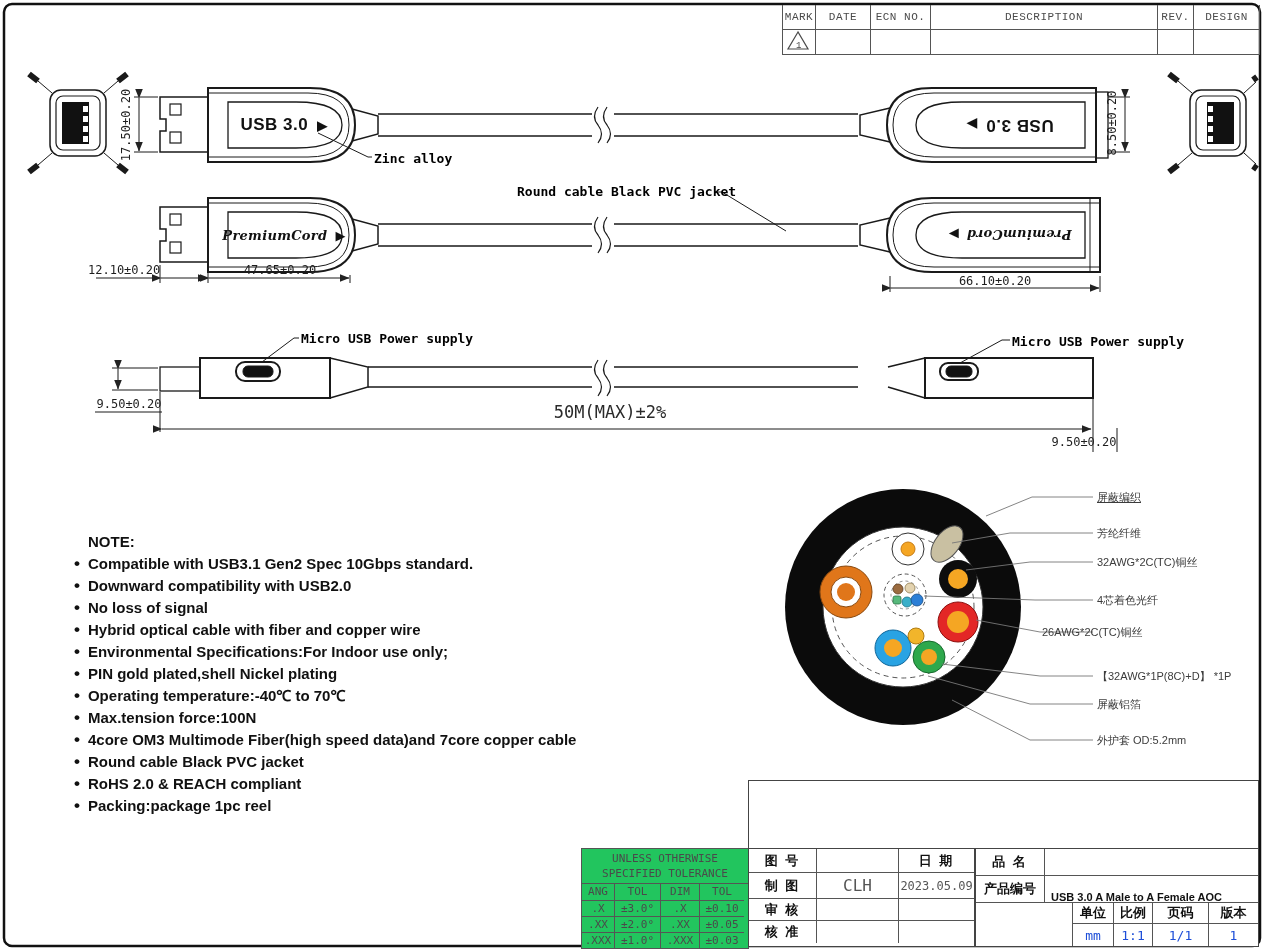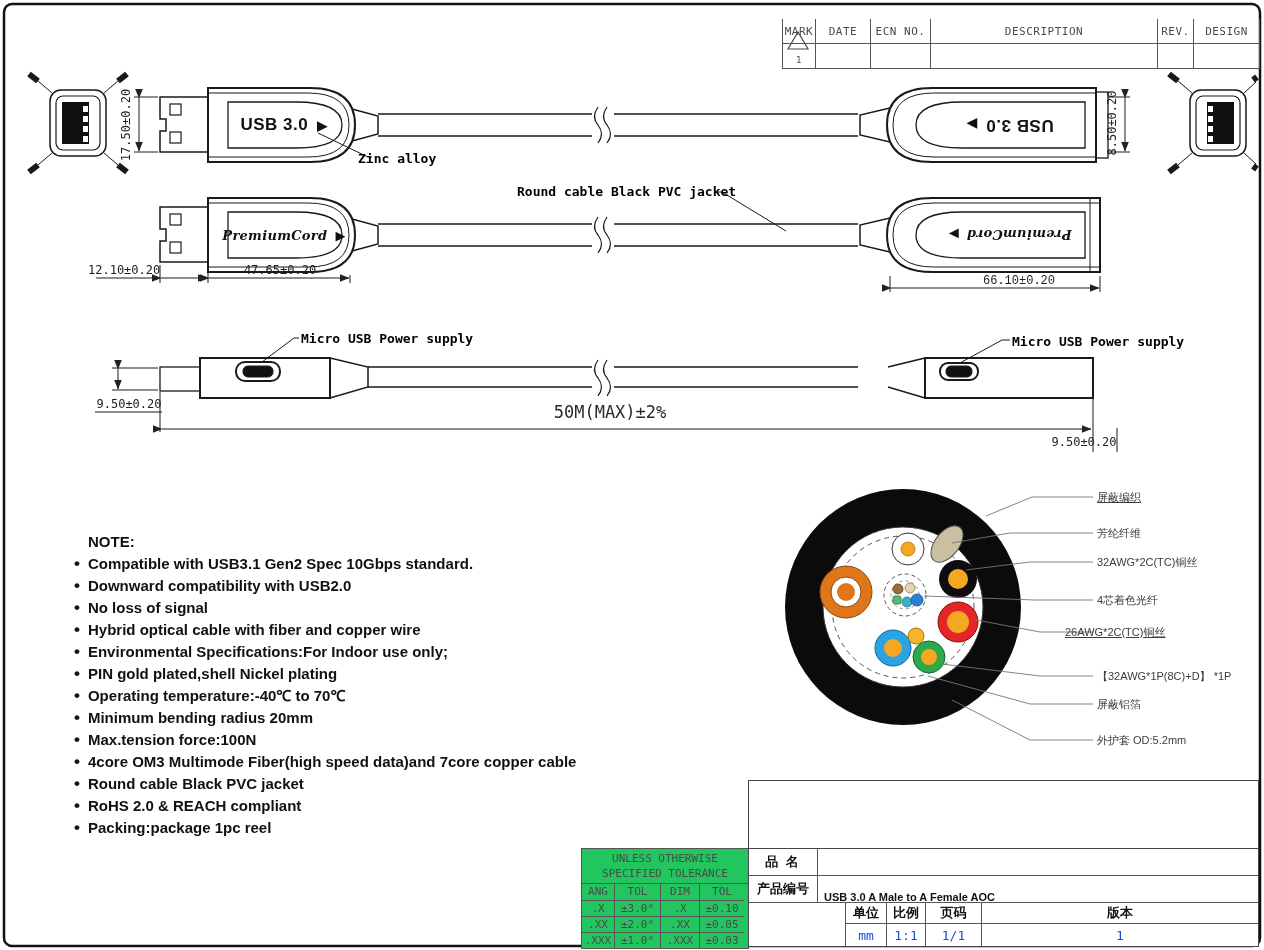--- a/index.html
+++ b/index.html
@@ -19,21 +19,21 @@
   .arrow{font-size:13px;line-height:1;}
   
   #note{left:72px;top:531px;width:600px;}
   .note-title{font:bold 15px "Liberation Sans",sans-serif;margin-left:16px;line-height:22px;}
   .note-item{font:bold 15px "Liberation Sans",sans-serif;line-height:22px;}
   .note-item::before{content:"\2022";font-size:17px;margin:0 8px 0 2px;}
   
   .cs-label{font:11px "Liberation Sans",sans-serif;color:#3c3c3c;white-space:nowrap;line-height:13px;}
   
   .cad{font-family:"DejaVu Sans Mono",monospace;color:#4a4a4a;}
-  #revtable{left:782px;top:19px;width:477px;border-left:1.5px solid #555;border-bottom:1.5px solid #555;}
+  #revtable{left:782px;top:5px;width:477px;border-left:1.5px solid #555;border-bottom:1.5px solid #555;font-family:Liberation Mono, monospace;}
   .rev-row{display:grid;grid-template-columns:33px 55px 60px 227px 36px 66px;}
   .rev-cell{border-right:1.5px solid #555;border-top:0;height:24px;display:flex;align-items:center;
             justify-content:center;font-size:11px;letter-spacing:.5px;}
   .rev-row.hdr .rev-cell{border-bottom:1.5px solid #555;}
   #toltable{left:581px;top:848px;width:166px;border:1.5px solid #555;background:#22c55e;font-size:11px;}
   .tol-title{text-align:center;line-height:15px;padding-top:2px;height:32px;border-bottom:1px solid #555;}
   .tol-grid{display:grid;grid-template-columns:33px 46px 39px 44px;}
   .tol-cell{border-right:1px solid #555;border-bottom:1px solid #555;height:15px;line-height:15px;
             text-align:center;font-size:11px;}
   .tol-cell.hd{height:16px;line-height:16px;}
@@ -259,56 +259,55 @@
   </div>
   <div class="abs brand-text" style="left:224px;top:224px;width:120px;height:22px;">
     <span>PremiumCord</span>
     <span class="arrow">▶</span>
   </div>
   <div class="abs brand-text rot180" style="left:940px;top:224px;width:140px;height:22px;">
     <span>PremiumCord</span>
     <span class="arrow">▶</span>
   </div>
 
-  <div class="abs callout" style="left:358px;top:151px;">Zinc alloy</div>
+  <div class="abs callout" style="left:374px;top:151px;">Zinc alloy</div>
   <div class="abs callout" style="left:517px;top:184px;">Round cable Black PVC jacket</div>
   <div class="abs callout" style="left:301px;top:331px;">Micro USB Power supply</div>
   <div class="abs callout" style="left:1012px;top:334px;">Micro USB Power supply</div>
 
   <div class="abs dim rot90" style="left:82px;top:118px;width:88px;">17.50±0.20</div>
   <div class="abs dim rot90" style="left:1070px;top:116px;width:84px;">8.50±0.20</div>
   <div class="abs dim" style="left:88px;top:263px;width:72px;">12.10±0.20</div>
   <div class="abs dim" style="left:237px;top:263px;width:86px;">47.65±0.20</div>
-  <div class="abs dim" style="left:974px;top:274px;width:90px;font-family:Liberation Mono, monospace;">66.10±0.20</div>
+  <div class="abs dim" style="left:950px;top:274px;width:90px;">66.10±0.20</div>
   <div class="abs dim" style="left:93px;top:397px;width:72px;">9.50±0.20</div>
   <div class="abs dim" style="left:1048px;top:435px;width:72px;">9.50±0.20</div>
   <div class="abs dim-big" style="left:520px;top:402px;width:180px;">50M(MAX)±2%</div>
 
   <div class="abs" id="note">
     <div class="note-title">NOTE:</div>
     <div class="note-item">Compatible with USB3.1 Gen2 Spec 10Gbps standard.</div>
     <div class="note-item">Downward compatibility with USB2.0</div>
     <div class="note-item">No loss of signal</div>
     <div class="note-item">Hybrid optical cable with fiber and copper wire</div>
     <div class="note-item">Environmental Specifications:For Indoor use only;</div>
     <div class="note-item">PIN gold plated,shell Nickel plating</div>
     <div class="note-item">Operating temperature:-40℃ to 70℃</div>
-    <div class="note-item">Minimum bending radius 20mm</div>
     <div class="note-item">Max.tension force:100N</div>
     <div class="note-item">4core OM3 Multimode Fiber(high speed data)and 7core copper cable</div>
     <div class="note-item">Round cable Black PVC jacket</div>
     <div class="note-item">RoHS 2.0 &amp; REACH compliant</div>
     <div class="note-item">Packing:package 1pc reel</div>
   </div>
 
   <div class="abs cs-label" style="left:1097px;top:491px;text-decoration:underline;">屏蔽编织</div>
   <div class="abs cs-label" style="left:1097px;top:527px;">芳纶纤维</div>
   <div class="abs cs-label" style="left:1097px;top:556px;">32AWG*2C(TC)铜丝</div>
   <div class="abs cs-label" style="left:1097px;top:594px;">4芯着色光纤</div>
-  <div class="abs cs-label" style="left:1065px;top:626px;text-decoration:underline;">26AWG*2C(TC)铜丝</div>
+  <div class="abs cs-label" style="left:1042px;top:626px;">26AWG*2C(TC)铜丝</div>
   <div class="abs cs-label" style="left:1097px;top:670px;">【32AWG*1P(8C)+D】 *1P</div>
   <div class="abs cs-label" style="left:1097px;top:698px;">屏蔽铝箔</div>
   <div class="abs cs-label" style="left:1097px;top:734px;">外护套 OD:5.2mm</div>
 
   <div class="abs cad" id="revtable">
     <div class="rev-row hdr">
       <div class="rev-cell">MARK</div>
       <div class="rev-cell">DATE</div>
       <div class="rev-cell">ECN NO.</div>
       <div class="rev-cell">DESCRIPTION</div>
@@ -351,20 +350,37 @@
       <div class="tol-cell last">.XXX</div>
       <div class="tol-cell last">±1.0°</div>
       <div class="tol-cell last">.XXX</div>
       <div class="tol-cell last">±0.03</div>
     </div>
   </div>
 
   <div class="abs" id="emptybox"></div>
 
   <div class="abs" id="tblock">
+    <div class="tb-left">
+      <div class="tb-cell cjk">图 号</div>
+      <div class="tb-cell"></div>
+      <div class="tb-cell cjk" style="border-right:0;">日 期</div>
+
+      <div class="tb-cell cjk">制 图</div>
+      <div class="tb-cell" style="font:16px 'DejaVu Sans Mono',monospace;color:#555;">CLH</div>
+      <div class="tb-cell" style="border-right:0;font:12px 'DejaVu Sans Mono',monospace;color:#555;">2023.05.09</div>
+
+      <div class="tb-cell cjk">审 核</div>
+      <div class="tb-cell"></div>
+      <div class="tb-cell" style="border-right:0;"></div>
+
+      <div class="tb-cell cjk" style="border-bottom:0;">核 准</div>
+      <div class="tb-cell" style="border-bottom:0;"></div>
+      <div class="tb-cell" style="border-right:0;border-bottom:0;"></div>
+    </div>
 
     <div class="tb-right">
       <div class="tb-prow">
         <div class="tb-plabel cjk">品 名</div>
         <div class="tb-pvalue">USB 3.0 A Male to A Female AOC</div>
       </div>
       <div class="tb-prow">
         <div class="tb-plabel cjk" style="letter-spacing:0;">产品编号</div>
         <div class="tb-pvalue"></div>
       </div>

